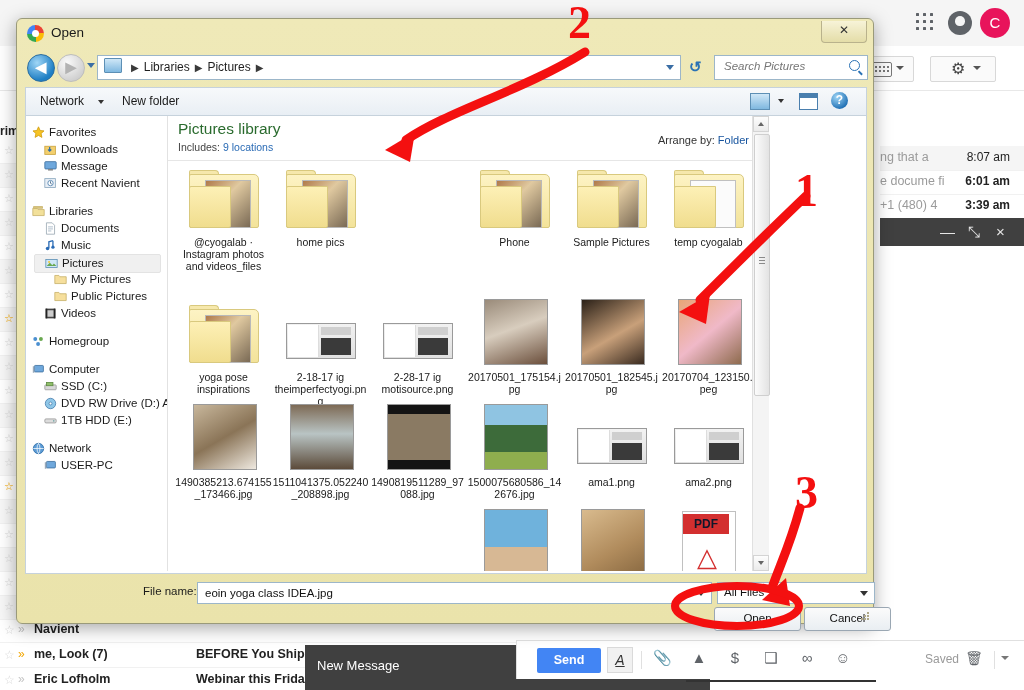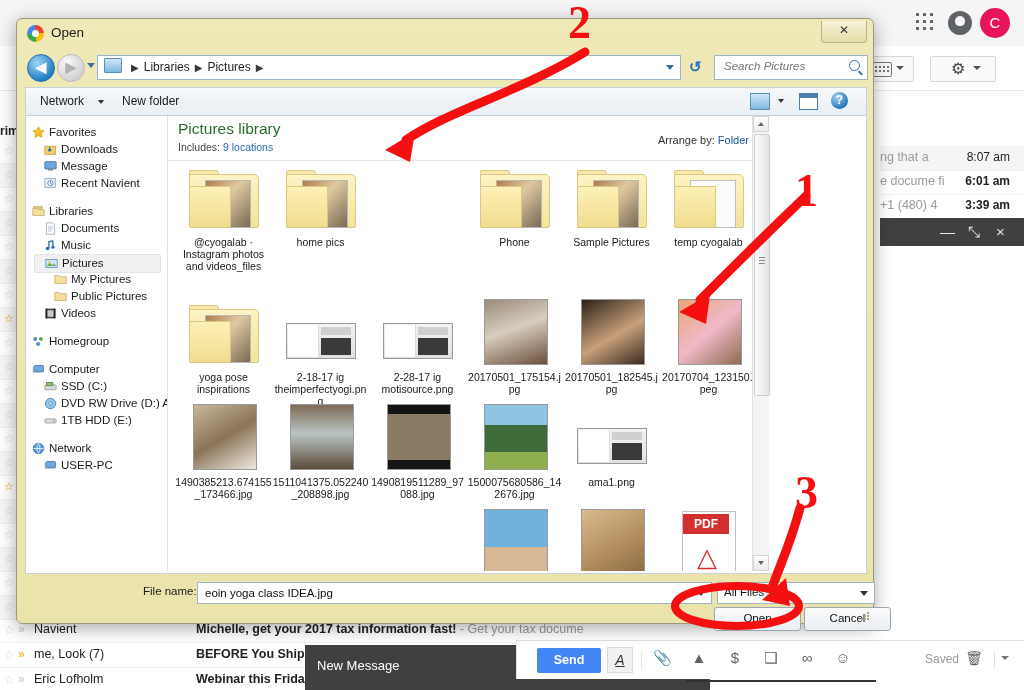--- a/index.html
+++ b/index.html
@@ -27,21 +27,21 @@
   .gm-kb .k i{position:absolute;width:2px;height:2px;background:#777;}
   .gm-kb .cv{position:absolute;left:33px;top:9px;border-left:4px solid transparent;border-right:4px solid transparent;border-top:4px solid #555;}
   .gm-gear{position:absolute;right:28px;top:10px;height:24px;width:64px;border:1px solid #d8d8d8;border-radius:2px;background:#fafafa;}
   .gm-gear .g{position:absolute;left:20px;top:4px;width:16px;height:16px;color:#444;font-size:16px;line-height:16px;}
   .gm-gear .cv{position:absolute;left:42px;top:9px;border-left:4px solid transparent;border-right:4px solid transparent;border-top:4px solid #555;}
   .gm-row{position:relative;height:24px;border-bottom:1px solid #f1f1f1;font-size:12.5px;color:#222;}
   .gm-row.alt{background:#f5f5f5;}
   .gm-row .star{position:absolute;left:4px;top:5px;color:#dadada;font-size:12px;}
   .gm-row .imp{position:absolute;left:18px;top:4px;color:#c5c5c5;font-size:12px;}
   .gm-row .imp.on{color:#f2a600;}
-  .gm-row .snd{position:absolute;left:34px;top:4px;font-weight:normal;}
+  .gm-row .snd{position:absolute;left:34px;top:4px;font-weight:bold;}
   .gm-row .sub{position:absolute;left:196px;top:4px;font-weight:bold;white-space:nowrap;}
   .gm-row .snip{font-weight:normal;color:#9b9b9b;}
   .gm-row .tm{position:absolute;right:14px;top:4px;font-weight:bold;font-size:12px;}
   .gm-row .tm.light{font-weight:normal;}
 
   .gm-leftlabel{position:absolute;left:0;top:124px;font-size:12px;font-weight:bold;color:#222;}
 
   
   .gm-compose{position:absolute;left:305px;top:645px;width:405px;height:45px;background:#404040;color:#fff;}
   .gm-compose .ttl{position:absolute;left:12px;top:13px;font-size:13px;}
@@ -243,21 +243,20 @@
         <span class="snip" style="position:absolute;left:0;top:4px;font-size:12.5px;">+1 (480) 4</span>
         <span class="tm">3:39 am</span>
       </div>
     </div>
 
   <div id="gm-bottom-rows">
       <div class="gm-row" style="position: absolute; left: 0px; top: 618px; width: 1024px;">
         <span class="star">☆</span>
         <span class="imp">»</span>
         <span class="snd">Navient</span>
-        <span class="sub"><b>Michelle, get your 2017 tax information fast!</b><span class="snip"> - Get your tax docume</span></span>
       </div>
       <div class="gm-row" style="position: absolute; left: 0px; top: 643px; width: 1024px;">
         <span class="star">☆</span>
         <span class="imp on">»</span>
         <span class="snd">me, Look (7)</span>
         <span class="sub"><b>BEFORE You Ship Ord</b><span class="snip"></span></span>
       </div>
       <div class="gm-row" style="position: absolute; left: 0px; top: 668px; width: 1024px;">
         <span class="star">☆</span>
         <span class="imp">»</span>
@@ -671,36 +670,46 @@
           <div class="cell" style="left: 395px; top: 240px;">
             <div class="thumb">
               <div class="photo" style="left:14px;top:26px;width:68px;height:34px;background:linear-gradient(180deg,#f2f2f2,#e0e0e0);">
                 <div style="position:absolute;left:1px;top:1px;width:30px;height:32px;background:#fff;border-right:1px solid #ddd;"></div>
                 <div style="position:absolute;left:34px;top:3px;width:30px;height:8px;background:#cfcfcf;"></div>
                 <div style="position:absolute;left:34px;top:14px;width:30px;height:17px;background:#3a3a3a;"></div>
               </div>
             </div>
             <div class="cap">ama1.png</div>
           </div>
+          <div class="cell" style="left: 492px; top: 240px;">
+            <div class="thumb">
+              <div class="photo" style="left:14px;top:26px;width:68px;height:34px;background:linear-gradient(180deg,#f2f2f2,#e0e0e0);">
+                <div style="position:absolute;left:1px;top:1px;width:30px;height:32px;background:#fff;border-right:1px solid #ddd;"></div>
+                <div style="position:absolute;left:34px;top:3px;width:30px;height:8px;background:#cfcfcf;"></div>
+                <div style="position:absolute;left:34px;top:14px;width:30px;height:17px;background:#3a3a3a;"></div>
+              </div>
+            </div>
+            <div class="cap">ama2.png</div>
+          </div>
           <div class="cell" style="left: 298px; top: 345px;">
             <div class="thumb">
               <div class="photo" style="left:18px;top:2px;width:62px;height:64px;background:linear-gradient(180deg,#6fb2dc 0 58%,#d7b894 58%);"></div>
             </div>
             <div class="cap"></div>
           </div>
           <div class="cell" style="left: 395px; top: 345px;">
             <div class="thumb">
               <div class="photo" style="left:18px;top:2px;width:62px;height:64px;background:linear-gradient(150deg,#d9bb8e,#b08b5c 60%,#8a6a42);"></div>
             </div>
             <div class="cap"></div>
           </div>
           <div class="cell" style="left: 492px; top: 345px;">
             <div class="thumb">
               <div style="position:absolute;left:22px;top:4px;width:52px;height:66px;background:#fff;border:1px solid #c0c0c0;">
-                <div style="position:absolute;left:0;top:2px;width:46px;height:20px;background:#d32f2f;color:#ffffff;font-size:12px;font-weight:bold;text-align:center;line-height:20px;">PDF</div>
+                <div style="position:absolute;left:0;top:2px;width:46px;height:20px;background:#d32f2f;color:#0f172a;font-size:12px;font-weight:bold;text-align:center;line-height:20px;">PDF</div>
                 <div style="position:absolute;left:14px;top:30px;font-size:26px;color:#d32f2f;">△</div>
               </div>
             </div>
             <div class="cap"></div>
           </div>
         </div>
     </div>
 
     <div class="sbar">
       <div class="up">

